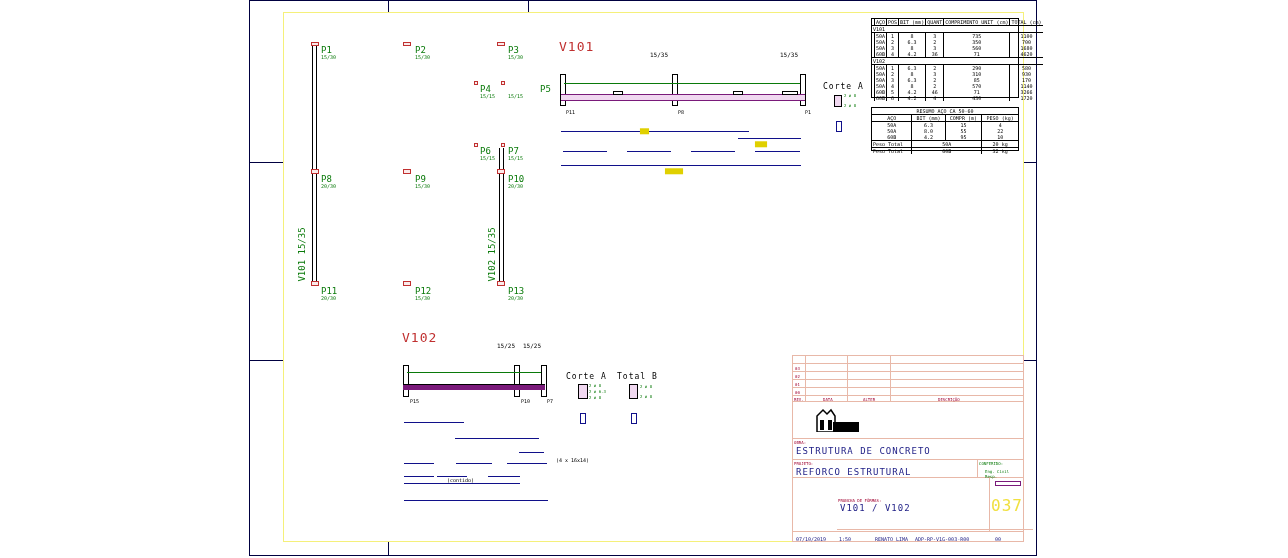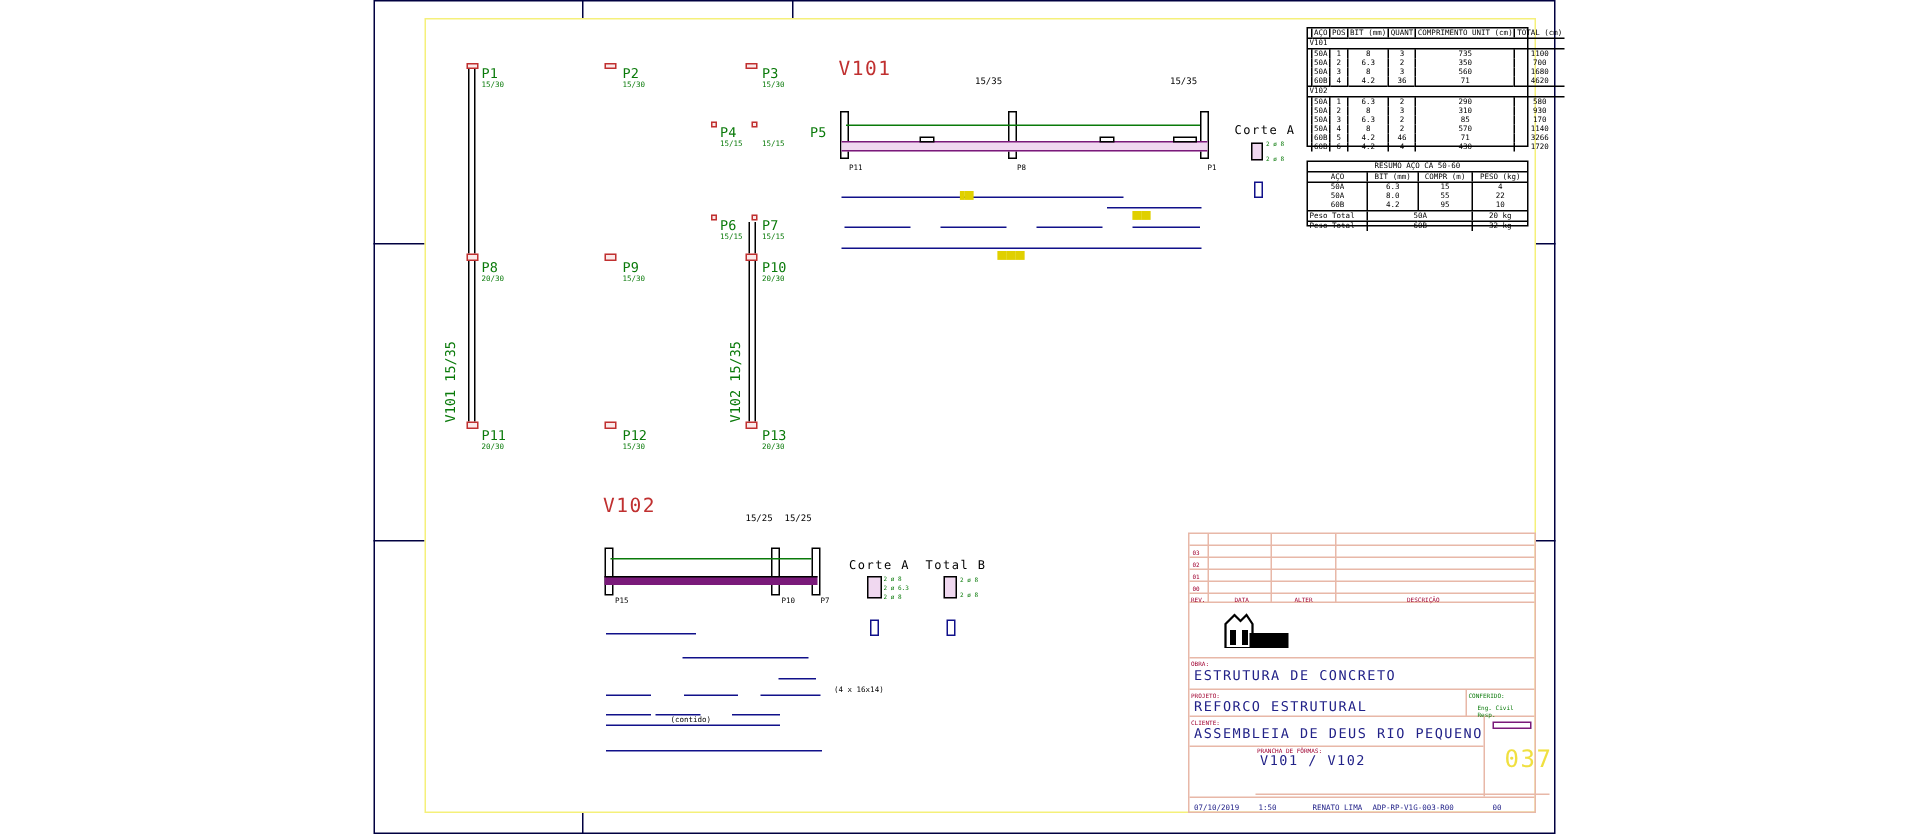--- a/index.html
+++ b/index.html
@@ -369,31 +369,27 @@
     <span class="tb-small" style="left:1px;top:1px;">OBRA:</span>
     <span class="tb-text" style="left:3px;top:7px;">ESTRUTURA DE CONCRETO</span>
   </div>
   <div class="tb-row" style="top:104px;height:18px;">
     <span class="tb-small" style="left:1px;top:1px;">PROJETO:</span>
     <span class="tb-text" style="left:3px;top:7px;">REFORCO ESTRUTURAL</span>
     <div class="abs" style="left:184px;top:0;width:1px;height:18px;background:#e8b8a8;"></div>
     <span class="tb-small" style="left:186px;top:1px;color:#0a7a0a;">CONFERIDO:</span>
     <span class="tb-small" style="left:192px;top:9px;color:#0a7a0a;">Eng. Civil Resp.</span>
   </div>
-  <div class="tb-row" style="top:122px;height:20px;width:196px;">
-    <span class="tb-small" style="left:1px;top:1px;">CLIENTE:</span>
-    <span class="tb-text" style="left:3px;top:7px;">ASSEMBLEIA DE DEUS RIO PEQUENO</span>
-  </div>
   <div class="abs" style="left:196px;top:122px;width:1px;height:53px;background:#e8b8a8;"></div>
   <div class="abs" style="left:202px;top:125px;width:24px;height:3px;border:1px solid #7a1a7a;"></div>
   <div class="tb-row" style="top:141px;height:33px;width:196px;margin-left:44px;">
     <span class="tb-small" style="left:1px;top:1px;">PRANCHA DE FÔRMAS:</span>
     <span class="tb-text" style="left:3px;top:6px;">V101 / V102</span>
   </div>
-  <div class="abs" style="left:198px;top:140px;font-size:16px;color:#f0e040;letter-spacing:1px;margin-left:12px;">037</div>
+  <div class="abs" style="left:198px;top:140px;font-size:16px;color:#f0e040;letter-spacing:1px;">037</div>
 
   <div class="abs" style="left:0;top:175px;width:100%;height:11px;border-top:1px solid #e8b8a8;">
     <span class="tb-small" style="left:3px;top:4px;color:#222288;font-size:5px;">07/10/2019</span>
     <span class="tb-small" style="left:46px;top:4px;color:#222288;font-size:5px;">1:50</span>
     <span class="tb-small" style="left:82px;top:4px;color:#222288;font-size:5px;">RENATO LIMA</span>
     <span class="tb-small" style="left:122px;top:4px;color:#222288;font-size:5px;">ADP-RP-V1G-003-R00</span>
     <span class="tb-small" style="left:202px;top:4px;color:#222288;font-size:5px;">00</span>
   </div>
 </div>
 

